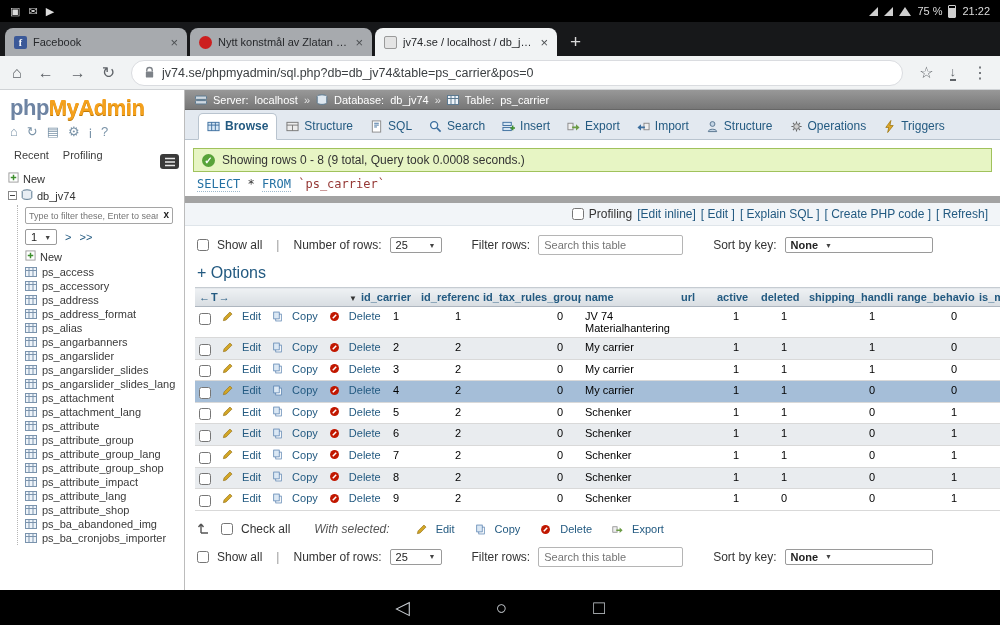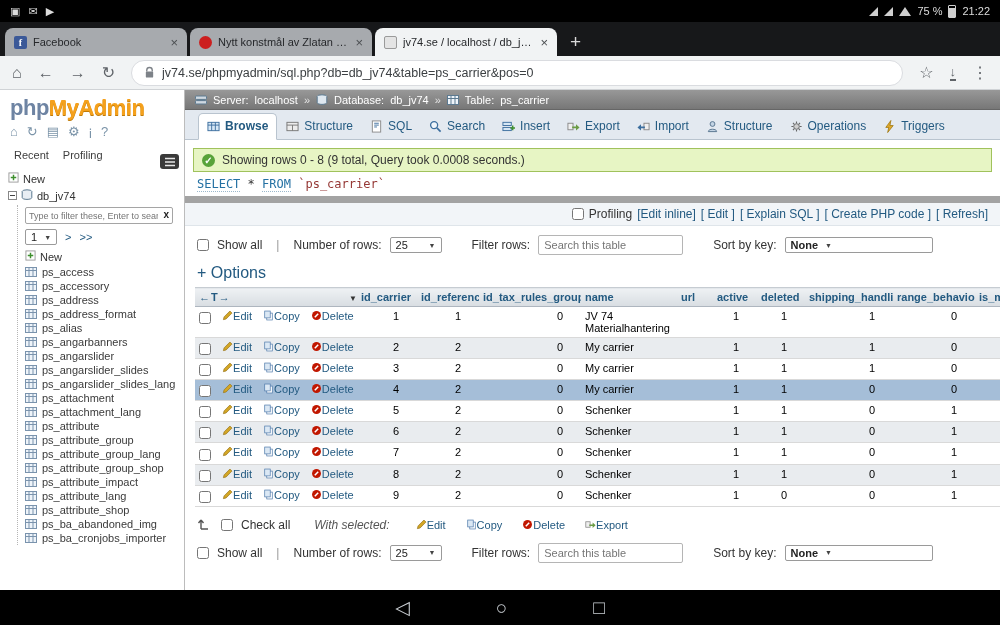--- a/index.html
+++ b/index.html
@@ -117,21 +117,21 @@
     border-top:1px solid #c6ccd2; padding:3px 4px; text-align:left; color:#235a81; font-weight:bold;
     white-space:nowrap; overflow:hidden; }
   .th-actions { color:#666; font-weight:normal; letter-spacing:1px; }
   .th-link { color:#235a81; text-decoration:none; }
   .sort-ind { font-size:8px; color:#333; margin-right:4px; }
   .results td { padding:3px 4px; border-bottom:1px solid #d9d9d9; vertical-align:top; }
   tr.even td { background:#e9ecef; }
   tr.marked td { background:#a5bed8; }
   td.num { text-align:right; padding-right:18px; }
   .c-act { white-space:nowrap; }
-  .act { color:#235a81; text-decoration:none; display:inline-flex; gap:0;
+  .act { color:#235a81; text-decoration:none; display:inline-flex; align-items:center; gap:9px;
     margin-left:8px; font-size:11px; }
   .act svg { flex:0 0 11px; }
   .cb { width:12px; height:12px; vertical-align:middle; }
 
   .bottom-bar { display:flex; align-items:center; gap:8px; margin:10px 0 0 12px; font-size:12px; color:#333; }
   .with-sel { font-style:italic; color:#555; margin-left:16px; margin-right:6px; }
   .bottom-bar .act { margin-left:12px; }
 
   
   .nav-bar { position:absolute; left:0; right:0; bottom:0; height:35px; background:#000;

